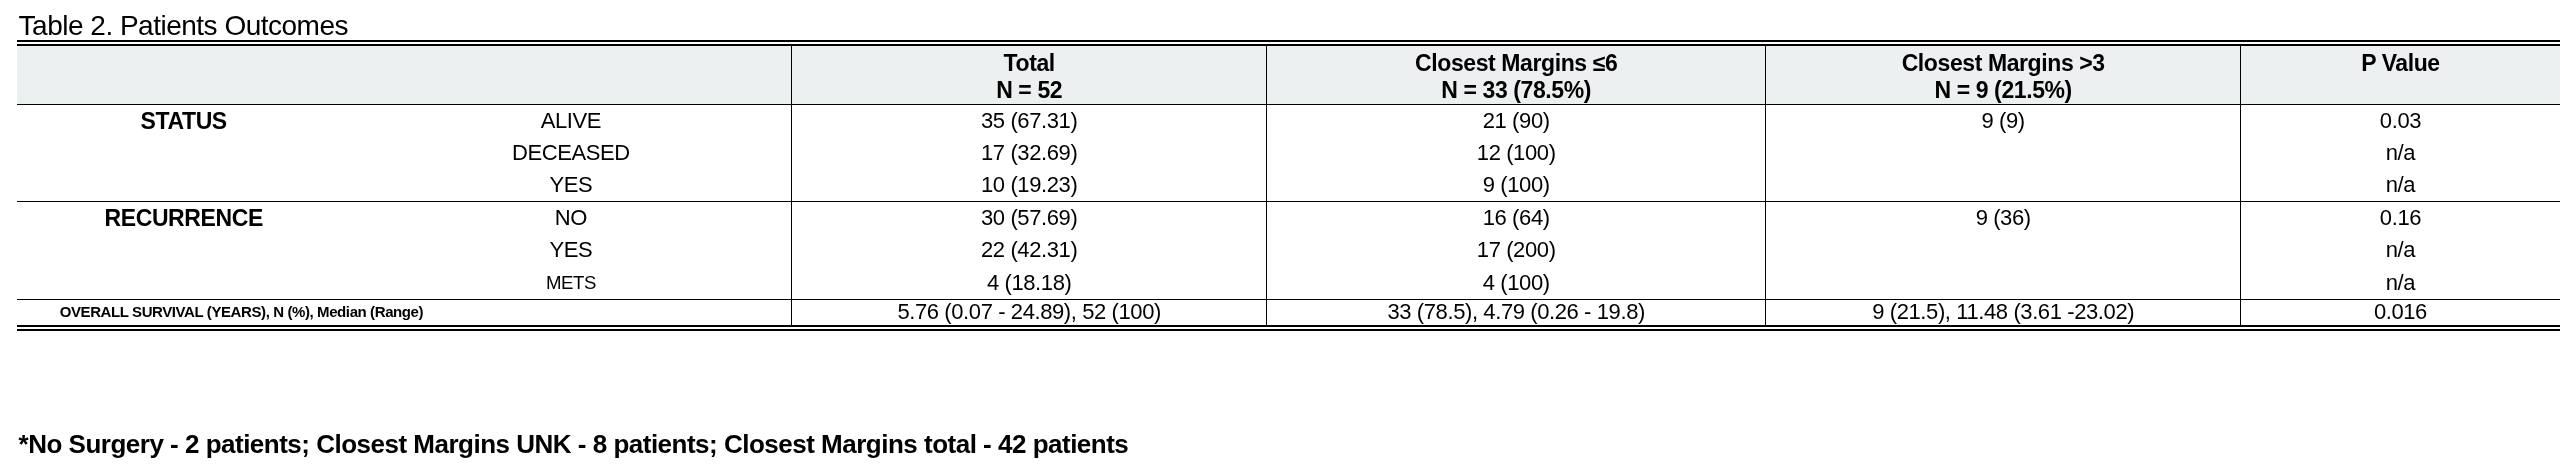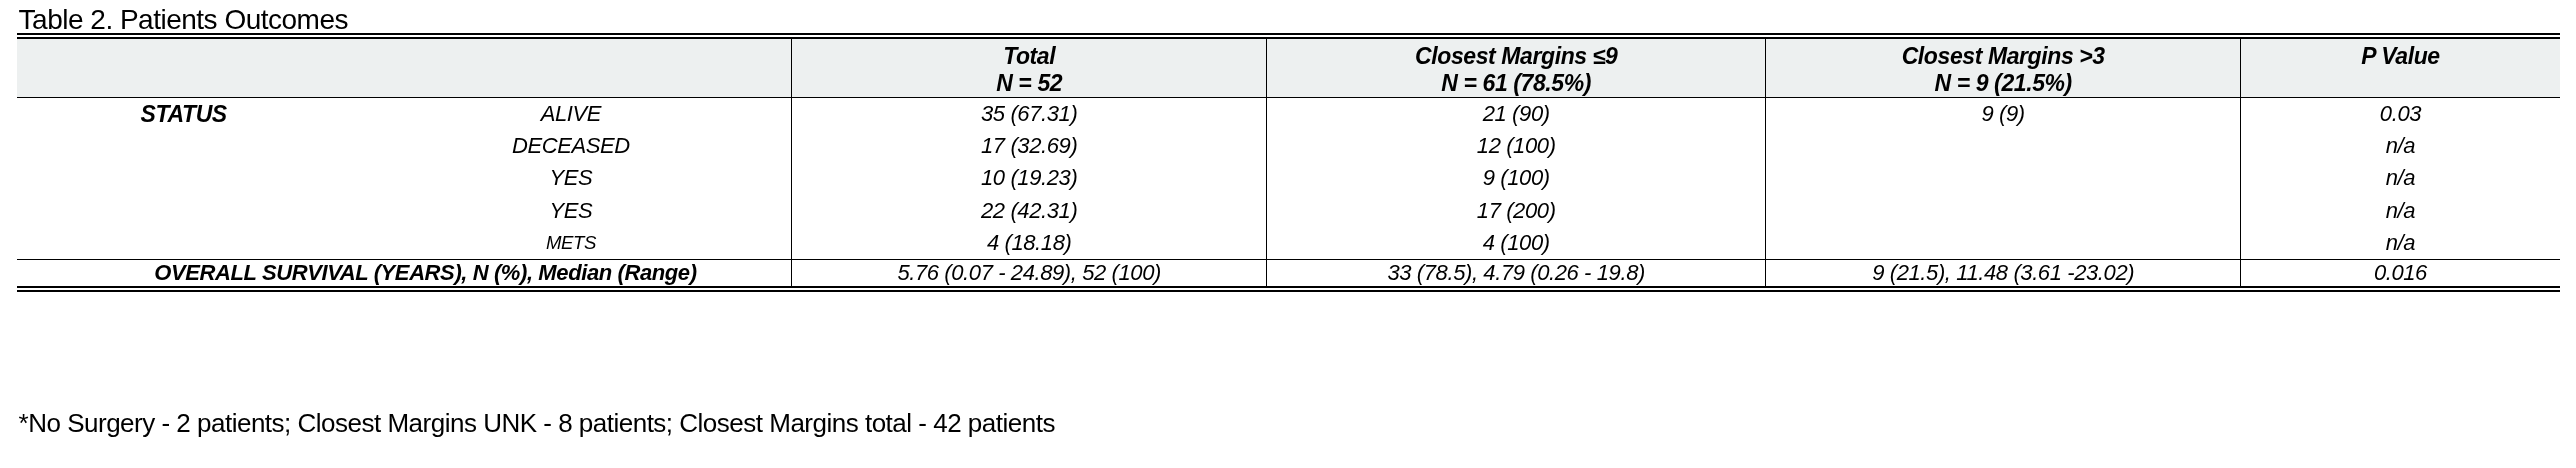--- a/index.html
+++ b/index.html
@@ -11,36 +11,35 @@
   .page {
     position: relative;
     width: 2576px;
     height: 468px;
     background: #fff;
     overflow: hidden;
   }
   .title {
     position: absolute;
     left: 18.6px;
-    top: 4px;
+    top: 10px;
     font-size: 28px;
     font-weight: 500;
     letter-spacing: -0.5px;
     white-space: nowrap;
   }
   table.outcomes {
     position: absolute;
     left: 16.7px;
-    top: 33px;
+    top: 40px;
     width: 2543px;
     border-collapse: collapse;
     table-layout: fixed;
     border-top: 6.5px double #000;
     border-bottom: 6.5px double #000;
-    font-style: italic;
   }
   th, td {
     text-align: center;
     vertical-align: middle;
     letter-spacing: -0.4px;
     overflow: hidden;
     white-space: nowrap;
   }
   thead th {
     background: #edf0f0;
@@ -58,32 +57,33 @@
     line-height: 22px;
     font-weight: normal;
     text-align: center;
   }
   .vL { border-left: 1.9px solid #000; }
   tr.group-start td { border-top: 1.9px solid #000; }
   td.cat { font-weight: bold; font-size: 23px; }
   td.small-sub { font-size: 18.6px; }
   tr.summary td { border-top: 1.9px solid #000; height: 29px; }
   td.sum-label {
-    text-align: center;
+    text-align: left;
     padding-left: 43px;
     font-weight: bold;
-    font-size: 22px;
+    font-size: 15px;
   }
   .footnote {
     position: absolute;
     left: 18.6px;
-    top: 408px;
+    top: 429px;
     font-size: 26px;
     letter-spacing: -0.5px;
     white-space: nowrap;
+    font-weight: bold;
   }
 </style>
 </head>
 <body>
 
 <div class="page">
 
   <div class="title">Table 2. Patients Outcomes</div>
 
   <table class="outcomes">
@@ -96,22 +96,22 @@
       <col style="width:319px">
     </colgroup>
     <thead>
       <tr>
         <th colspan="2"></th>
         <th class="vL">
           <div>Total</div>
           <div>N = 52</div>
         </th>
         <th class="vL">
-          <div>Closest Margins ≤9</div>
-          <div>N = 61 (78.5%)</div>
+          <div>Closest Margins ≤6</div>
+          <div>N = 33 (78.5%)</div>
         </th>
         <th class="vL">
           <div>Closest Margins &gt;3</div>
           <div>N = 9 (21.5%)</div>
         </th>
         <th class="vL">P Value</th>
       </tr>
     </thead>
     <tbody>
 
@@ -134,20 +134,28 @@
 
       <tr>
         <td></td>
         <td>YES</td>
         <td class="vL">10 (19.23)</td>
         <td class="vL">9 (100)</td>
         <td class="vL"></td>
         <td class="vL">n/a</td>
       </tr>
 
+      <tr class="group-start">
+        <td class="cat">RECURRENCE</td>
+        <td>NO</td>
+        <td class="vL">30 (57.69)</td>
+        <td class="vL">16 (64)</td>
+        <td class="vL">9 (36)</td>
+        <td class="vL">0.16</td>
+      </tr>
       <tr>
         <td></td>
         <td>YES</td>
         <td class="vL">22 (42.31)</td>
         <td class="vL">17 (200)</td>
         <td class="vL"></td>
         <td class="vL">n/a</td>
       </tr>
 
       <tr>

